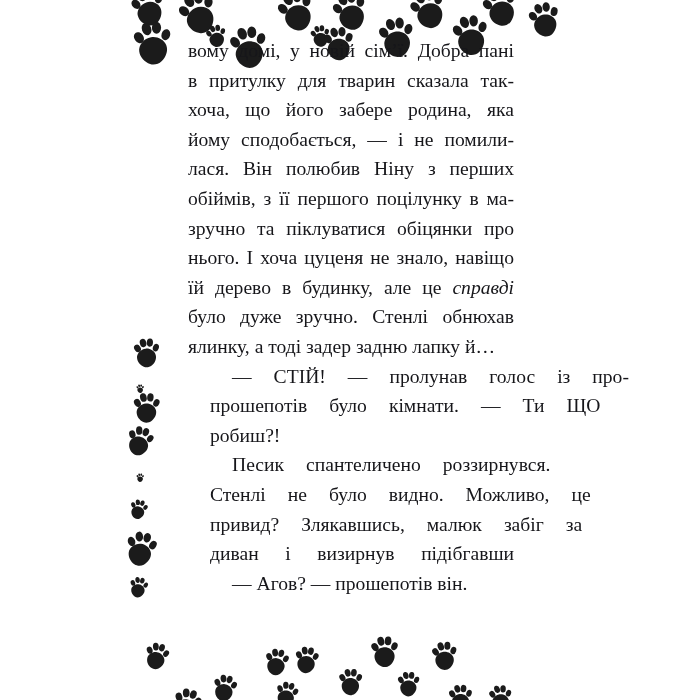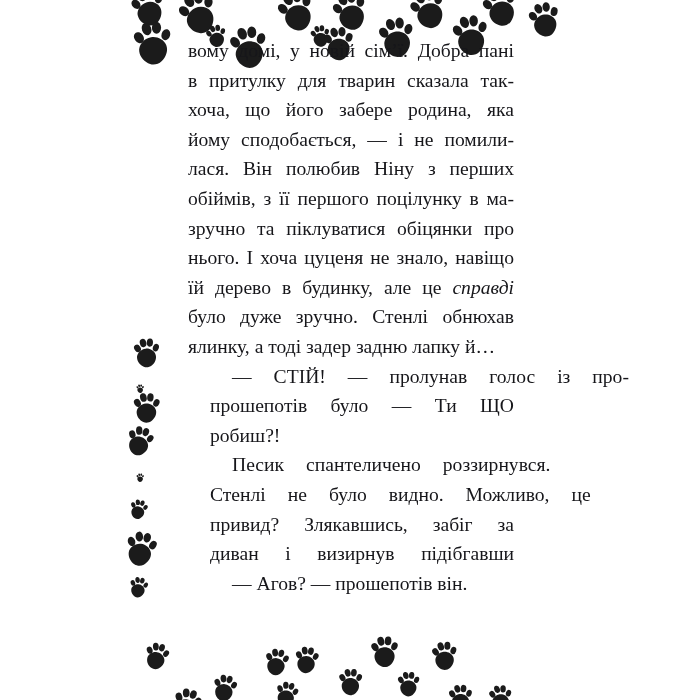--- a/index.html
+++ b/index.html
@@ -369,20 +369,21 @@
           <span>СТІЙ!</span>
           <span>—</span>
           <span>пролунав</span>
           <span>голос</span>
           <span>із</span>
           <span>про-</span>
         </span>
         <span class="ln j">
           <span>прошепотів</span>
           <span>було</span>
+          <span>кімнати.</span>
           <span>—</span>
           <span>Ти</span>
           <span>ЩО</span>
         </span>
         <span class="ln">робиш?!</span>
       </p>
       <p class="indent">
         <span class="ln j" style="padding-left: 22px;">
           <span>Песик</span>
           <span>спантеличено</span>
@@ -392,20 +393,21 @@
           <span>Стенлі</span>
           <span>не</span>
           <span>було</span>
           <span>видно.</span>
           <span>Можливо,</span>
           <span>це</span>
         </span>
         <span class="ln j">
           <span>привид?</span>
           <span>Злякавшись,</span>
+          <span>малюк</span>
           <span>забіг</span>
           <span>за</span>
         </span>
         <span class="ln j">
           <span>диван</span>
           <span>і</span>
           <span>визирнув</span>
           <span>підібгавши</span>
         </span>
       </p>

